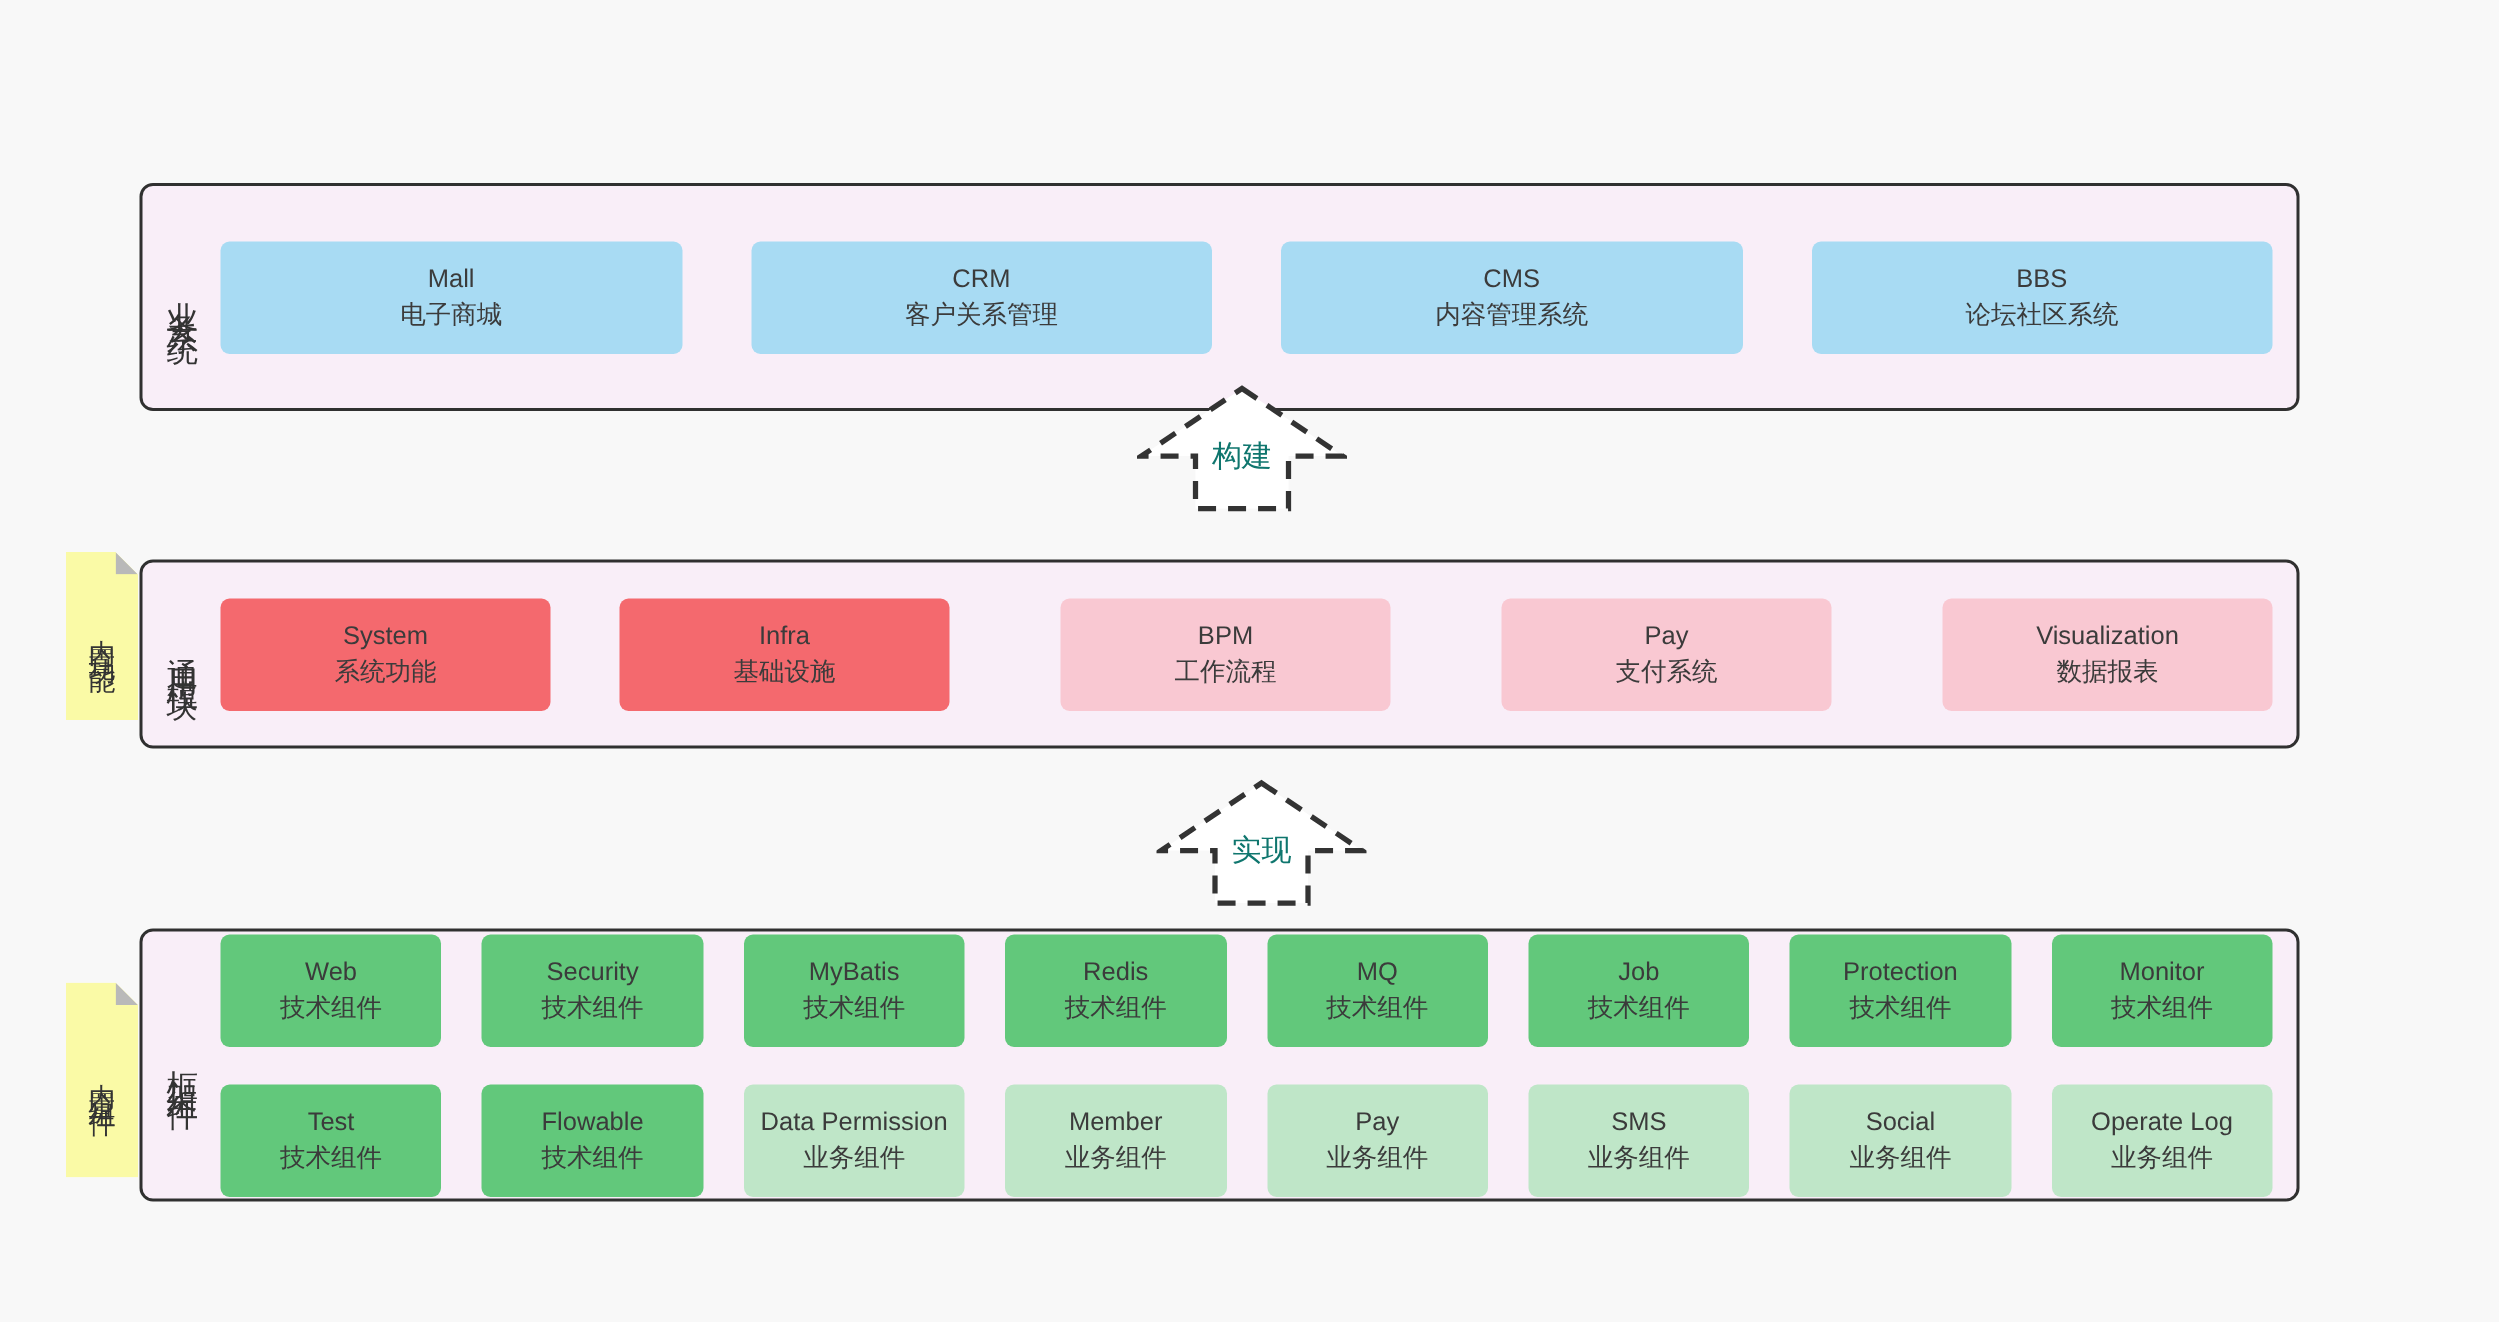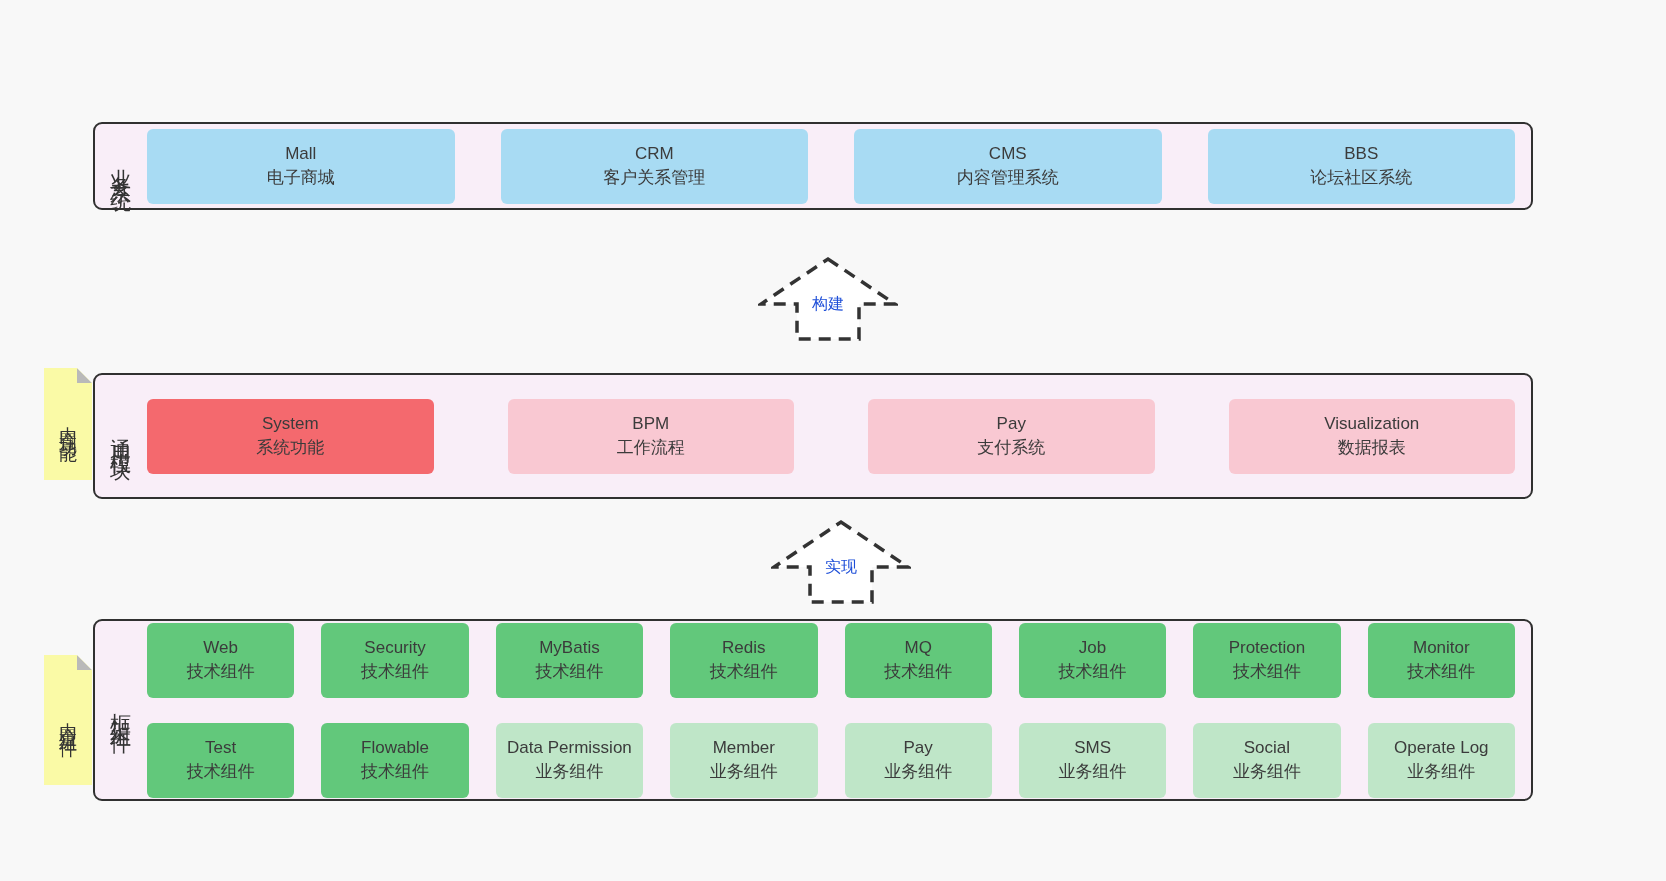--- a/index.html
+++ b/index.html
@@ -34,21 +34,21 @@
   .red   { background:#f4696e; }
   .pink  { background:#f9c8d2;margin-left:28px; }
   .green { background:#62c87b; }
   .lgreen{ background:#bfe6c8; }
 
   
   .arrow { position:absolute; width:140px; height:86px; }
   .arrow svg { position:absolute; inset:0; }
   .arrow-label {
     position:absolute; left:50%; top:56%; transform:translate(-50%,-50%);
-    background:#ffffff; padding:0 3px; font-size:16px; color:#1d4ed8; white-space:nowrap;
+    background:#ffffff; padding:0 3px; font-size:20px; color:#0f766e; white-space:nowrap;
   }
 
   
   .note {
     position:absolute; width:48px; background:#fafaa6;
     clip-path:polygon(0 0, calc(100% - 15px) 0, 100% 15px, 100% 100%, 0 100%);
     display:flex; align-items:center; justify-content:center;
   }
   .note .fold {
     position:absolute; top:0; right:0; width:15px; height:15px;
@@ -57,21 +57,21 @@
   .note .ntext {
     writing-mode:vertical-rl; text-orientation:upright;
     font-size:18px; letter-spacing:6px; color:#333; line-height:1;
   }
 </style>
 </head>
 <body>
 
 <div class="canvas">
 
-  <section class="layer" style="top:122px;height:88px;">
+  <section class="layer" style="top:122px;height:152px;">
     <div class="vlabel">业务系统</div>
     <div class="rows">
       <div class="row g6">
         <div class="box blue">
           <div class="t">Mall</div>
           <div class="s">电子商城</div>
         </div>
         <div class="box blue">
           <div class="t">CRM</div>
           <div class="s">客户关系管理</div>
@@ -96,20 +96,24 @@
   </div>
 
   <section class="layer" style="top:373px;height:126px;">
     <div class="vlabel">通用模块</div>
     <div class="rows">
       <div class="row g6">
         <div class="box red">
           <div class="t">System</div>
           <div class="s">系统功能</div>
         </div>
+        <div class="box red">
+          <div class="t">Infra</div>
+          <div class="s">基础设施</div>
+        </div>
         <div class="box pink">
           <div class="t">BPM</div>
           <div class="s">工作流程</div>
         </div>
         <div class="box pink">
           <div class="t">Pay</div>
           <div class="s">支付系统</div>
         </div>
         <div class="box pink">
           <div class="t">Visualization</div>

